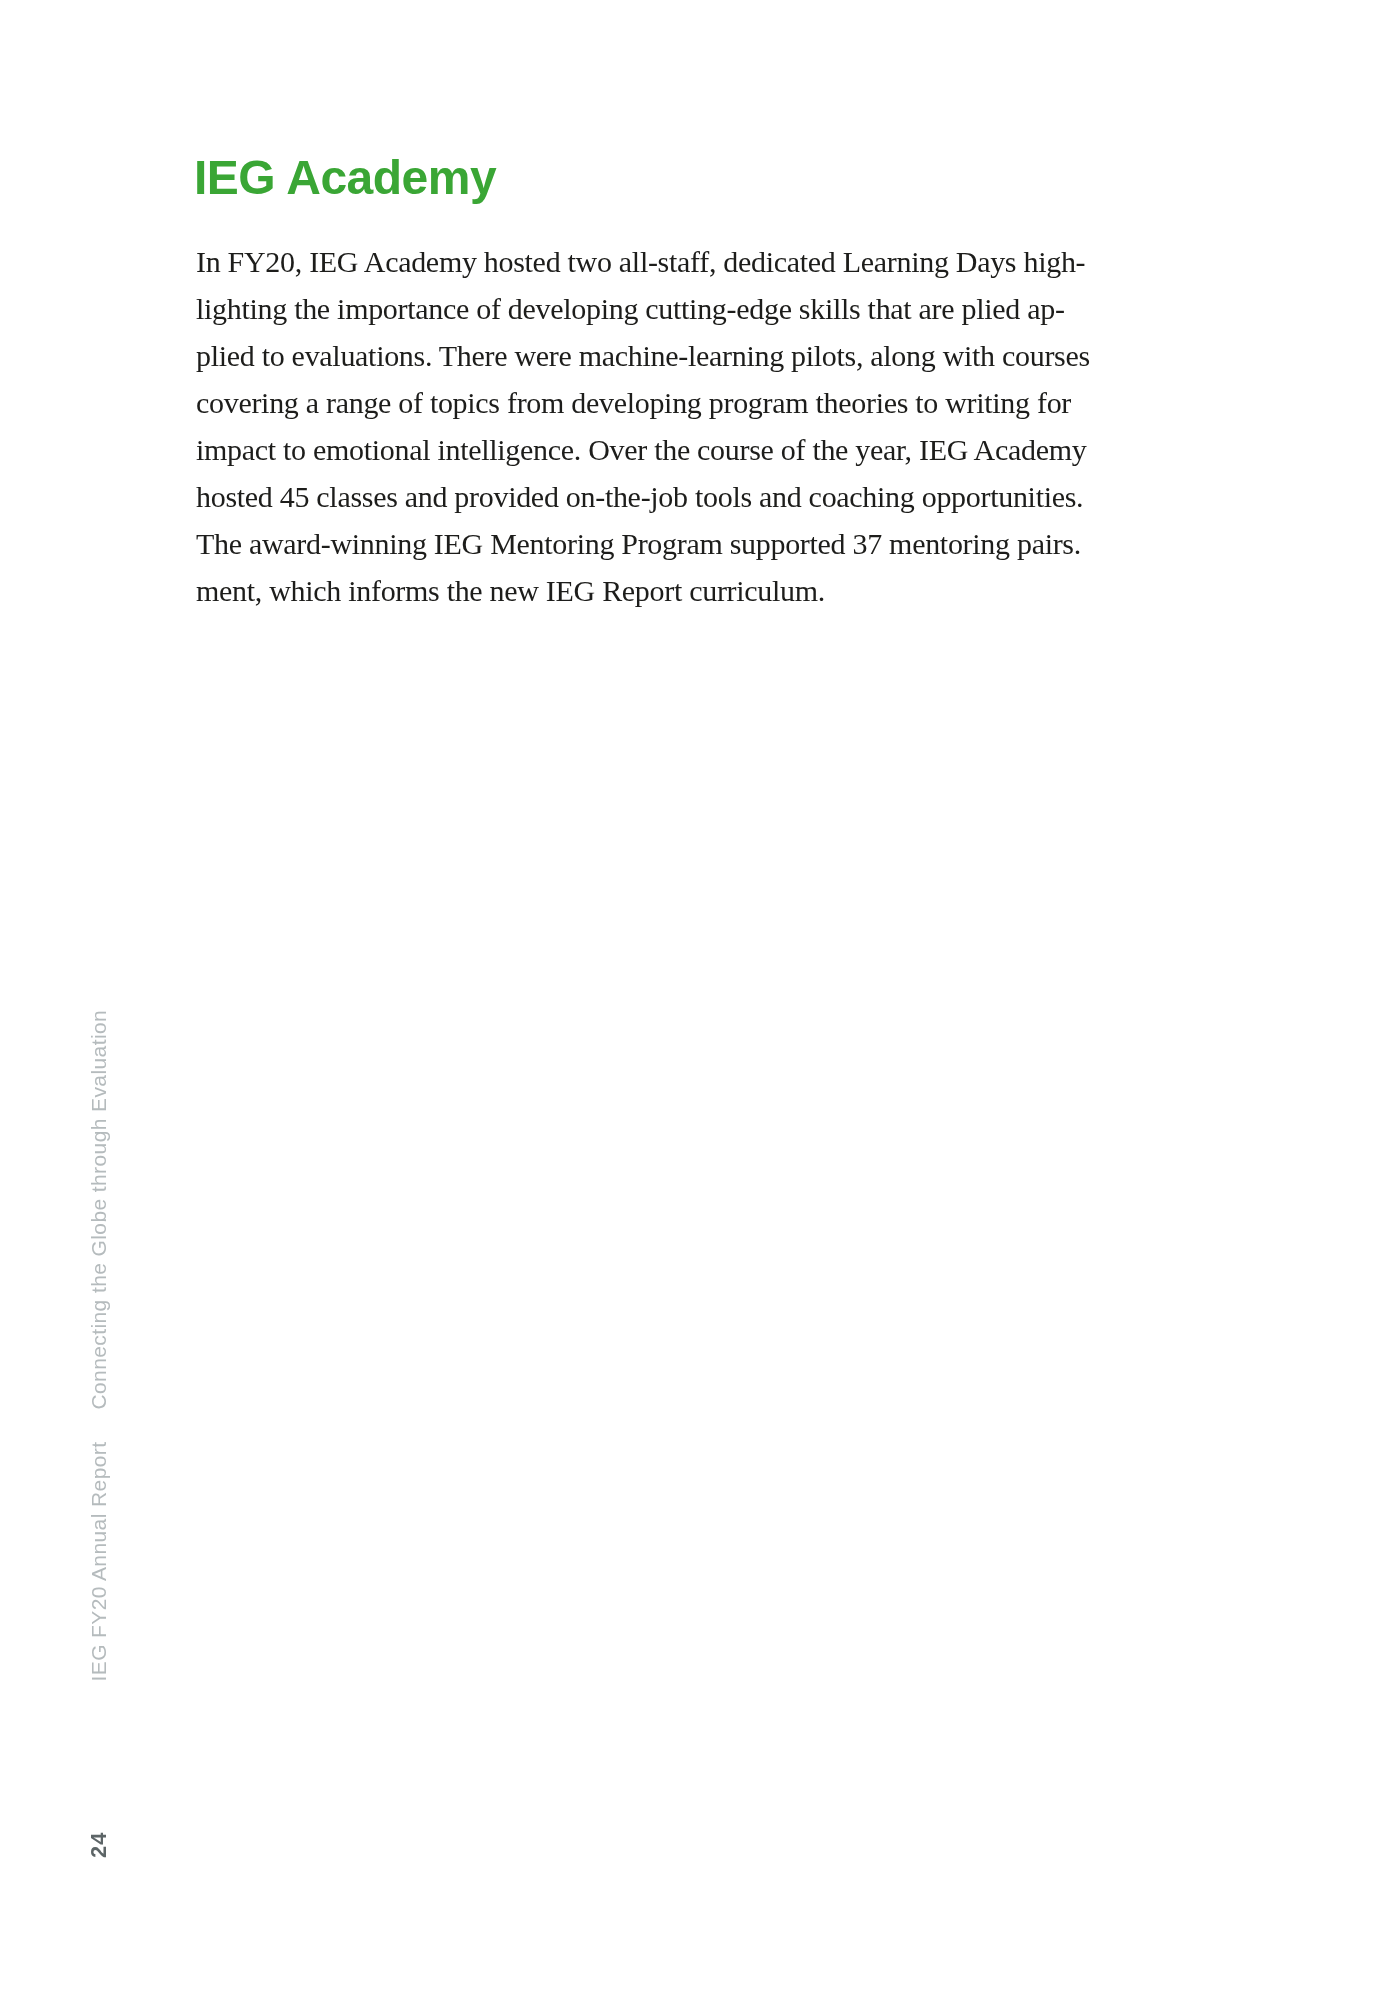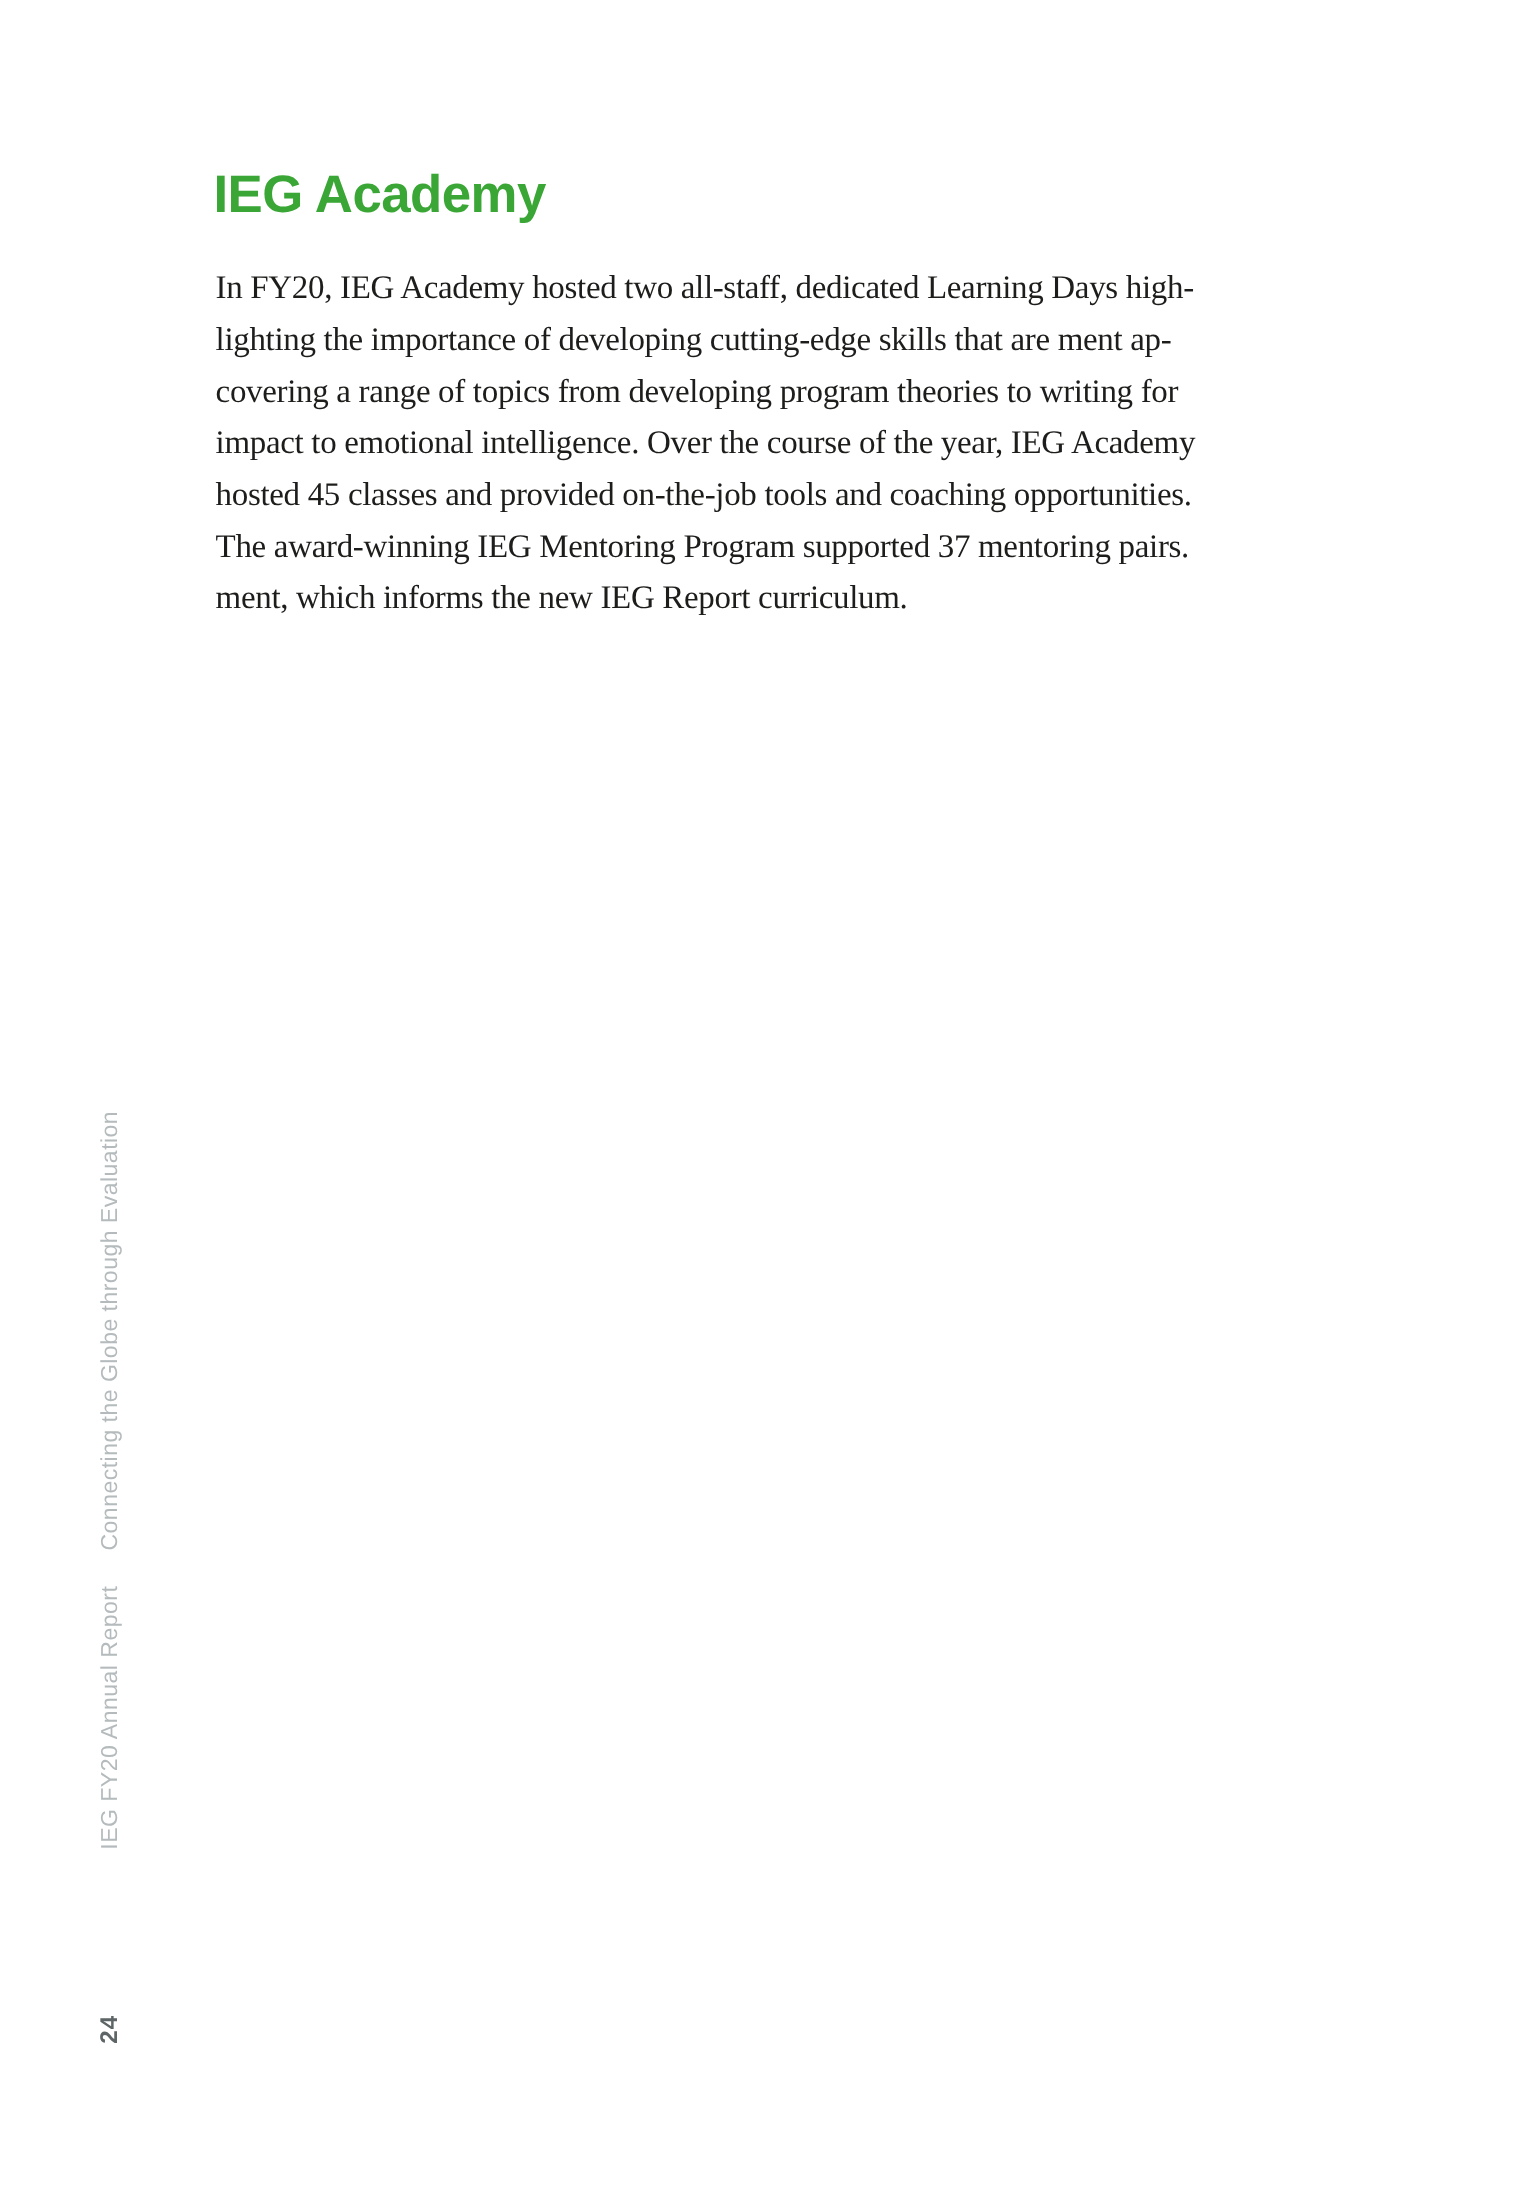--- a/index.html
+++ b/index.html
@@ -74,21 +74,22 @@
 </head>
 <body>
 
 <div class="page">
 
   <main>
     <h1 class="section-heading">IEG Academy</h1>
 
     <div class="body-paragraph">
       <div class="paragraph-line">In FY20, IEG Academy hosted two all-staff, dedicated Learning Days high-</div>
-      <div class="paragraph-line">lighting the importance of developing cutting-edge skills that are ment ap-</div>
+      <div class="paragraph-line">lighting the importance of developing cutting-edge skills that are plied ap-</div>
+      <div class="paragraph-line">plied to evaluations. There were machine-learning pilots, along with courses</div>
       <div class="paragraph-line">covering a range of topics from developing program theories to writing for</div>
       <div class="paragraph-line">impact to emotional intelligence. Over the course of the year, IEG Academy</div>
       <div class="paragraph-line">hosted 45 classes and provided on-the-job tools and coaching opportunities.</div>
       <div class="paragraph-line">The award-winning IEG Mentoring Program supported 37 mentoring pairs.</div>
       <div class="paragraph-line">ment, which informs the new IEG Report curriculum.</div>
     </div>
   </main>
 
   <div class="spine-footer">
     <span class="spine-page-number">24</span>

